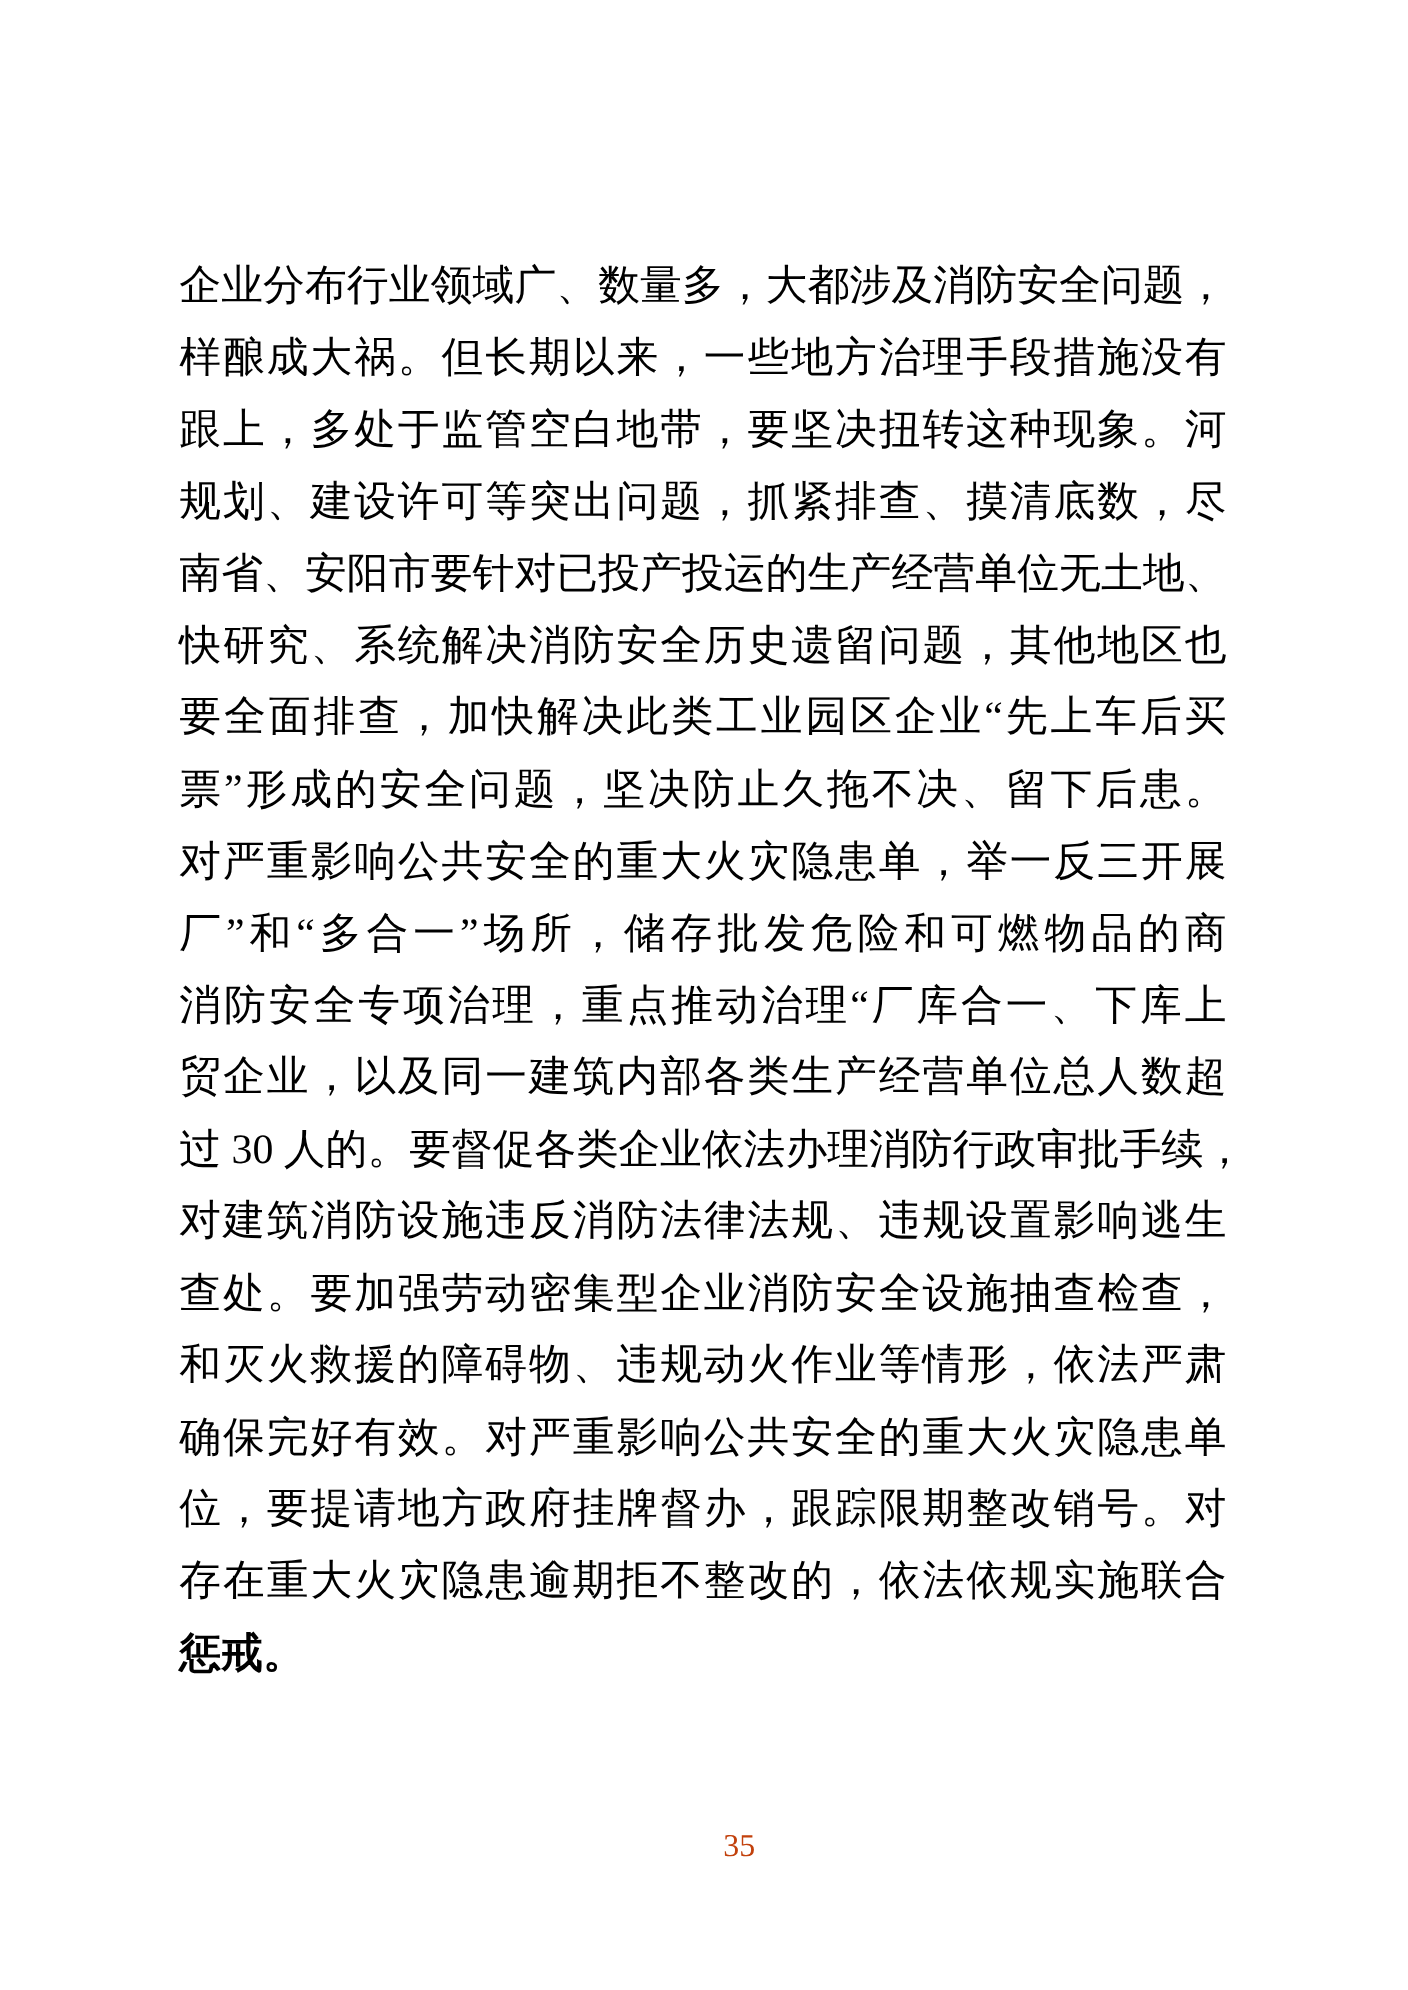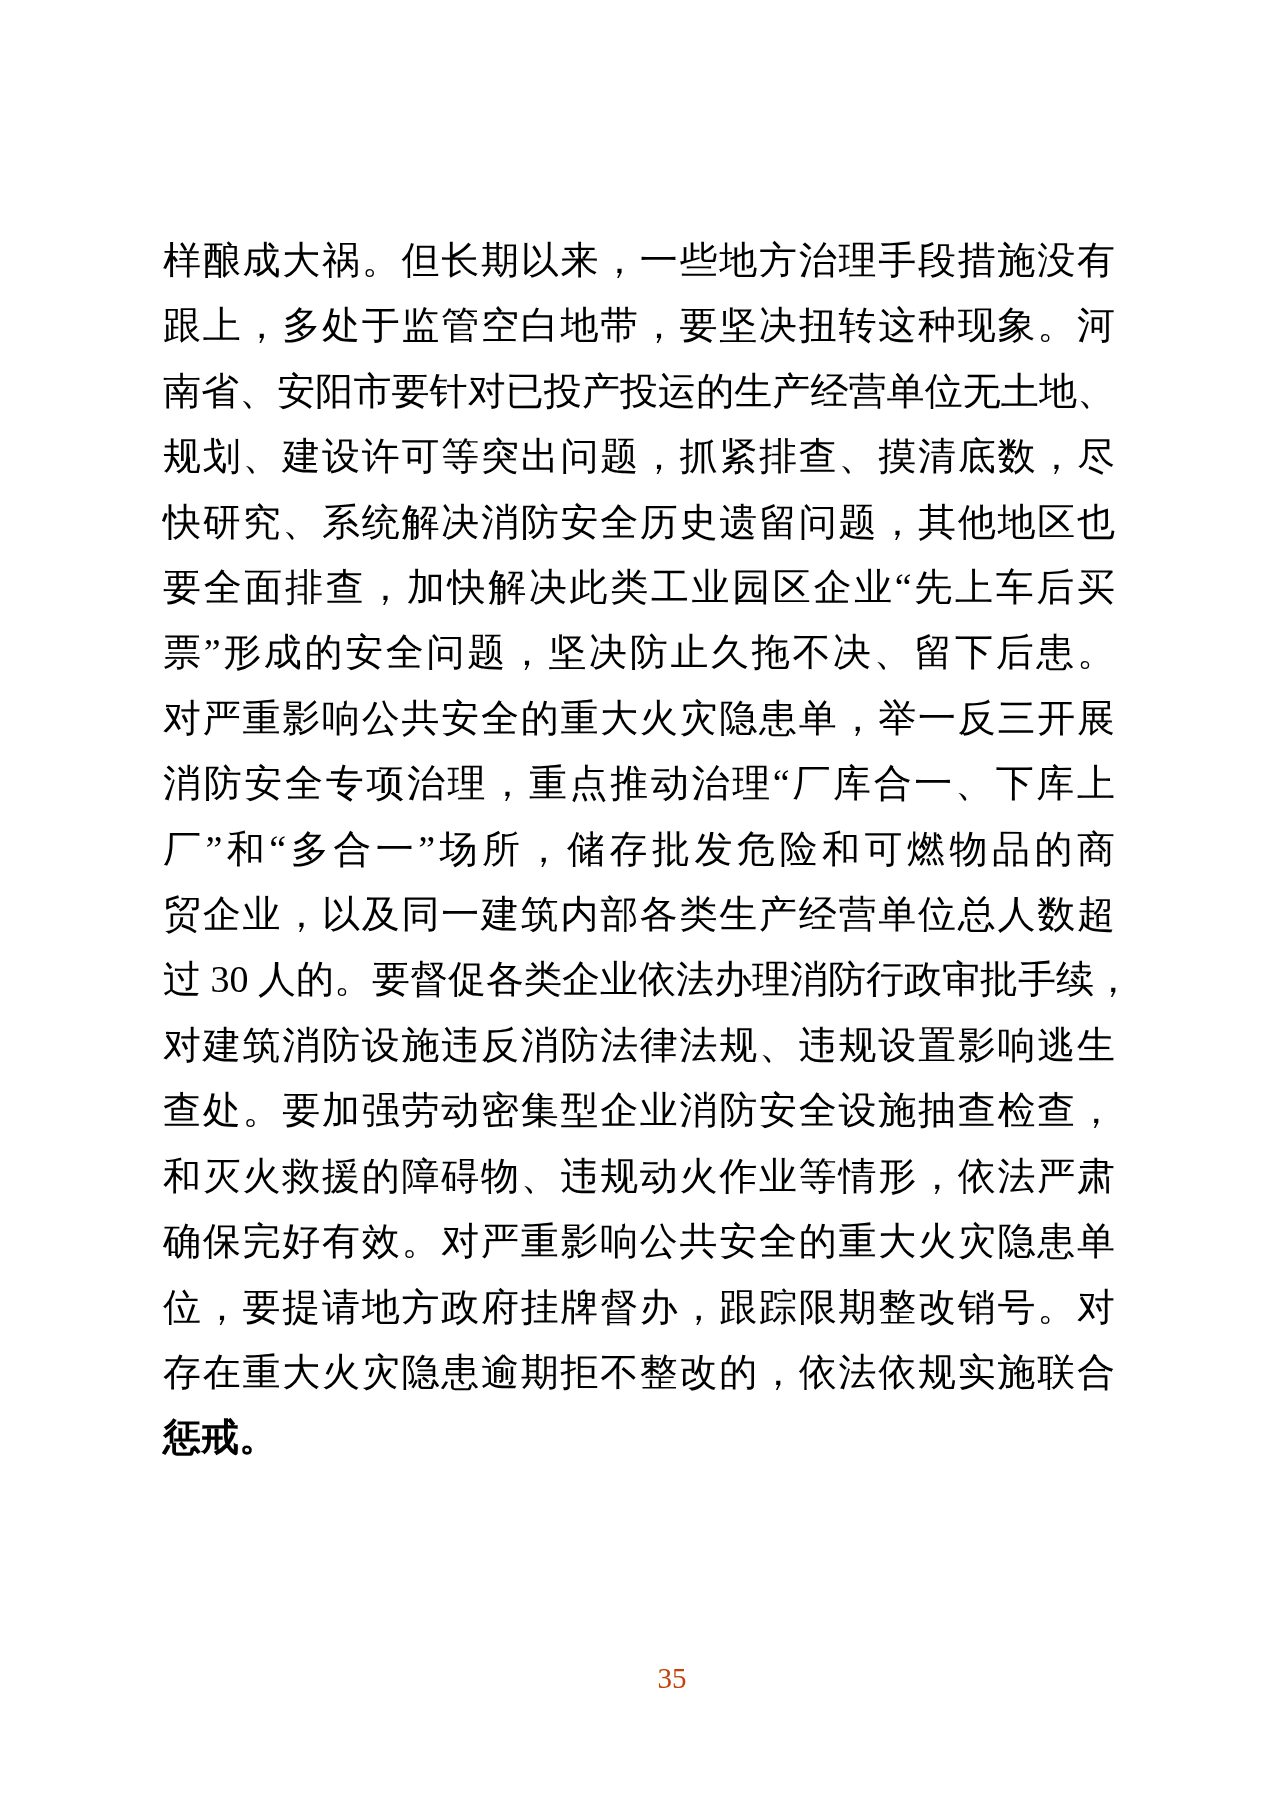--- a/index.html
+++ b/index.html
@@ -44,30 +44,31 @@
     font-size: 29px;
     line-height: 36px;
     color: #c2410c;
   }
 </style>
 </head>
 <body>
 
 <div class="page">
   <div class="text-block">
+    <div class="line">企业分布行业领域广、数量多，大都涉及消防安全问题，</div>
     <div class="line">样酿成大祸。但长期以来，一些地方治理手段措施没有</div>
     <div class="line">跟上，多处于监管空白地带，要坚决扭转这种现象。河</div>
+    <div class="line">规划、建设许可等突出问题，抓紧排查、摸清底数，尽</div>
     <div class="line">南省、安阳市要针对已投产投运的生产经营单位无土地、</div>
-    <div class="line">规划、建设许可等突出问题，抓紧排查、摸清底数，尽</div>
     <div class="line">快研究、系统解决消防安全历史遗留问题，其他地区也</div>
     <div class="line">要全面排查，加快解决此类工业园区企业“先上车后买</div>
     <div class="line">票”形成的安全问题，坚决防止久拖不决、留下后患。</div>
     <div class="line">对严重影响公共安全的重大火灾隐患单，举一反三开展</div>
+    <div class="line">厂”和“多合一”场所，储存批发危险和可燃物品的商</div>
     <div class="line">消防安全专项治理，重点推动治理“厂库合一、下库上</div>
-    <div class="line">厂”和“多合一”场所，储存批发危险和可燃物品的商</div>
     <div class="line">贸企业，以及同一建筑内部各类生产经营单位总人数超</div>
     <div class="line">过 30 人的。要督促各类企业依法办理消防行政审批手续，</div>
     <div class="line">对建筑消防设施违反消防法律法规、违规设置影响逃生</div>
     <div class="line">查处。要加强劳动密集型企业消防安全设施抽查检查，</div>
     <div class="line">和灭火救援的障碍物、违规动火作业等情形，依法严肃</div>
     <div class="line">确保完好有效。对严重影响公共安全的重大火灾隐患单</div>
     <div class="line">位，要提请地方政府挂牌督办，跟踪限期整改销号。对</div>
     <div class="line">存在重大火灾隐患逾期拒不整改的，依法依规实施联合</div>
     <div class="line last">惩戒。</div>
   </div>

